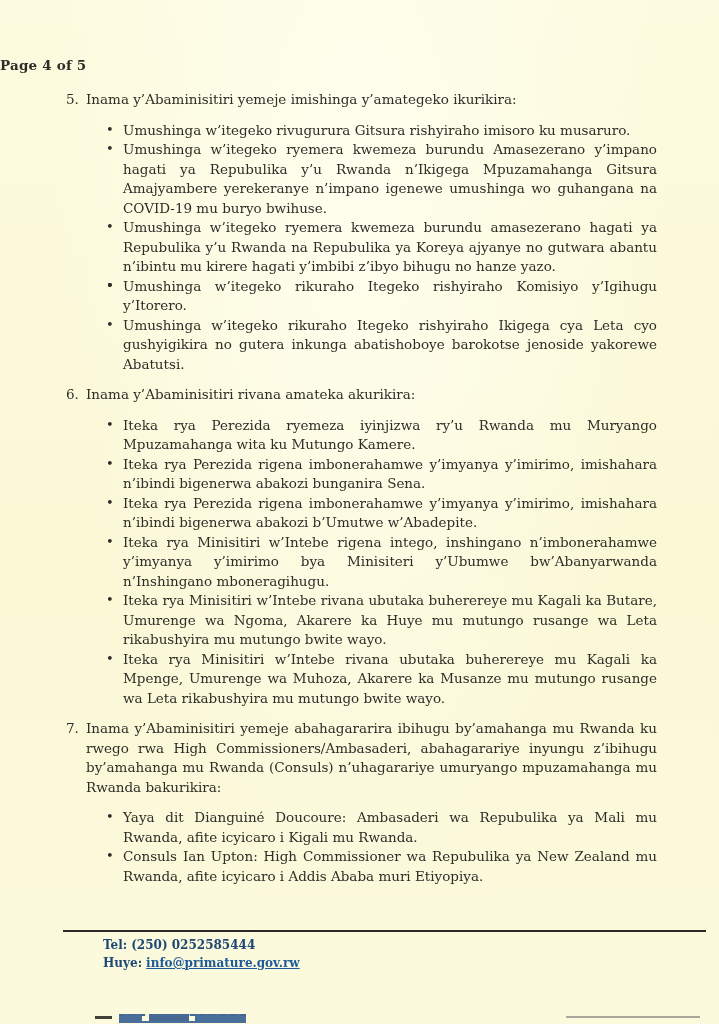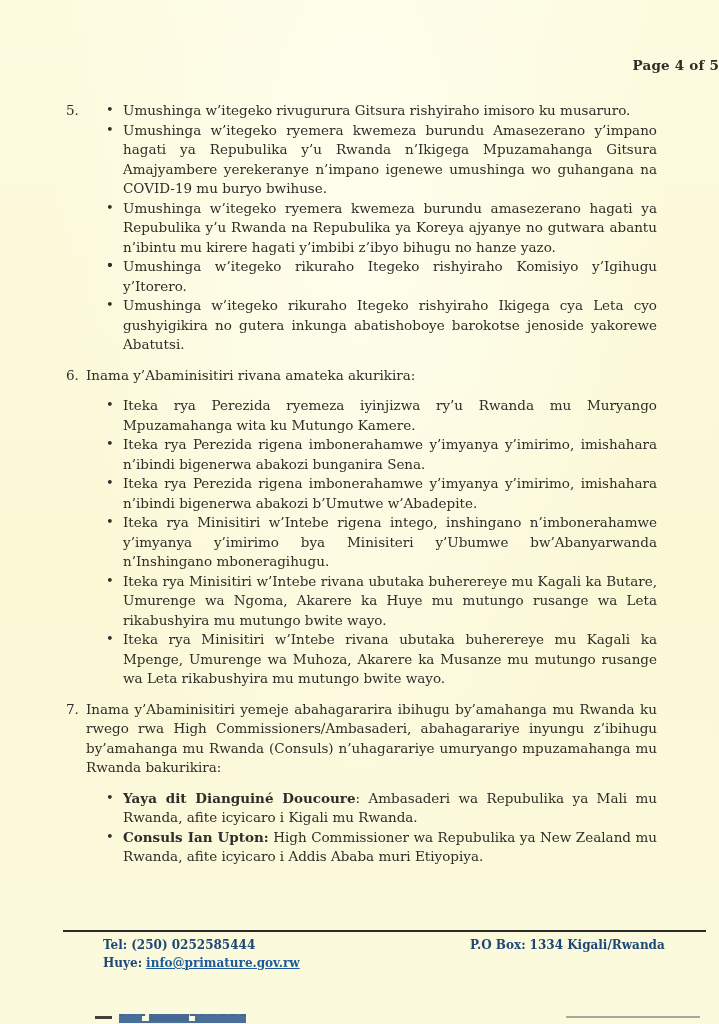--- a/index.html
+++ b/index.html
@@ -9,39 +9,39 @@
     margin:0 auto;
     overflow:hidden;
     background:
       radial-gradient(ellipse at 50% 18%, rgba(255,255,240,.9) 0%, rgba(252,250,218,.0) 60%),
       linear-gradient(180deg, #fdfbdf 0%, #fbf8d6 55%, #fcfadd 100%);
     font-family:"DejaVu Serif","Liberation Serif",serif;
     color:var(--ink);
   }
   .page-number{
     position:absolute;top:57px;left:0;width:100%;
-    text-align:right;font-weight:bold;font-size:13.5px;letter-spacing:.2px;
+    text-align:left;font-weight:bold;font-size:13.5px;letter-spacing:.2px;
   }
   .doc-body{position:absolute;top:90px;left:66px;width:591px;}
   .section{margin-bottom:11px;}
   .section-head{
     position:relative;padding-left:20px;
     text-align:justify;font-size:13.5px;line-height:19.5px;
     margin-bottom:11px;
   }
   .sec-num{position:absolute;left:0;top:0;}
   ul.bullets{list-style:none;margin:0 0 0 38px;padding:0;}
   ul.bullets li{
     position:relative;padding-left:19px;margin:0;
     text-align:justify;font-size:13.5px;line-height:19.5px;
   }
   ul.bullets .marker{
     position:absolute;left:2px;top:-1px;font-size:13px;
   }
-  .bold{font-weight:bold;}
+  .bold{font-weight:normal;}
   .footer-divider{
     position:absolute;left:63px;top:930px;width:643px;height:2px;
     background:#2b2a26;
   }
   .footer-col{
     position:absolute;top:936px;
     font-size:12px;font-weight:bold;line-height:18px;
     color:var(--navy);
   }
   .footer-col.left{left:103px;}
@@ -63,21 +63,21 @@
 </style>
 </head>
 <body>
 
 <div class="page">
 
   <div class="page-number">Page 4 of 5</div>
 
   <div class="doc-body">
       <div class="section">
-        <div class="section-head"><span class="sec-num">5.</span></div>
+        <div class="section-head"><span class="sec-num">5.</span><span>Inama y’Abaminisitiri yemeje imishinga y’amategeko ikurikira:</span></div>
         <ul class="bullets">
           <li><span class="marker">•</span><span><span>Umushinga w’itegeko rivugurura Gitsura rishyiraho imisoro ku musaruro.</span></span></li>
           <li><span class="marker">•</span><span><span>Umushinga w’itegeko ryemera kwemeza burundu Amasezerano y’impano hagati ya Repubulika y’u Rwanda n’Ikigega Mpuzamahanga Gitsura Amajyambere yerekeranye n’impano igenewe umushinga wo guhangana na COVID-19 mu buryo bwihuse.</span></span></li>
           <li><span class="marker">•</span><span><span>Umushinga w’itegeko ryemera kwemeza burundu amasezerano hagati ya Repubulika y’u Rwanda na Repubulika ya Koreya ajyanye no gutwara abantu n’ibintu mu kirere hagati y’imbibi z’ibyo bihugu no hanze yazo.</span></span></li>
           <li><span class="marker">•</span></li>
           <li><span class="marker">•</span></li>
           <li><span class="marker">•</span><span><span>Umushinga w’itegeko rikuraho Itegeko rishyiraho Komisiyo y’Igihugu y’Itorero.</span></span></li>
           <li><span class="marker">•</span><span><span>Umushinga w’itegeko rikuraho Itegeko rishyiraho Ikigega cya Leta cyo gushyigikira no gutera inkunga abatishoboye barokotse jenoside yakorewe Abatutsi.</span></span></li>
         </ul>
       </div>
@@ -100,19 +100,18 @@
         </ul>
       </div>
     </div>
 
   <div class="footer-divider"></div>
   <div class="footer-col left">
       <div class="footer-row"><span class="label">Tel:</span><span class="value">(250) 0252585444</span></div>
       <div class="footer-row"><span class="label">Huye:</span><span class="linkval">info@primature.gov.rw</span></div>
     </div>
   <div class="footer-col right">
-      <div class="footer-row"><span class="label">P.O Box:</span><span class="value">1334 Kigali/Rwanda</span></div>
     </div>
 
   <div class="artifact art-dash-1"></div>
   <div class="artifact art-text-frag"></div>
   <div class="artifact art-gray-line"></div>
 </div>
 
 </body></html>

